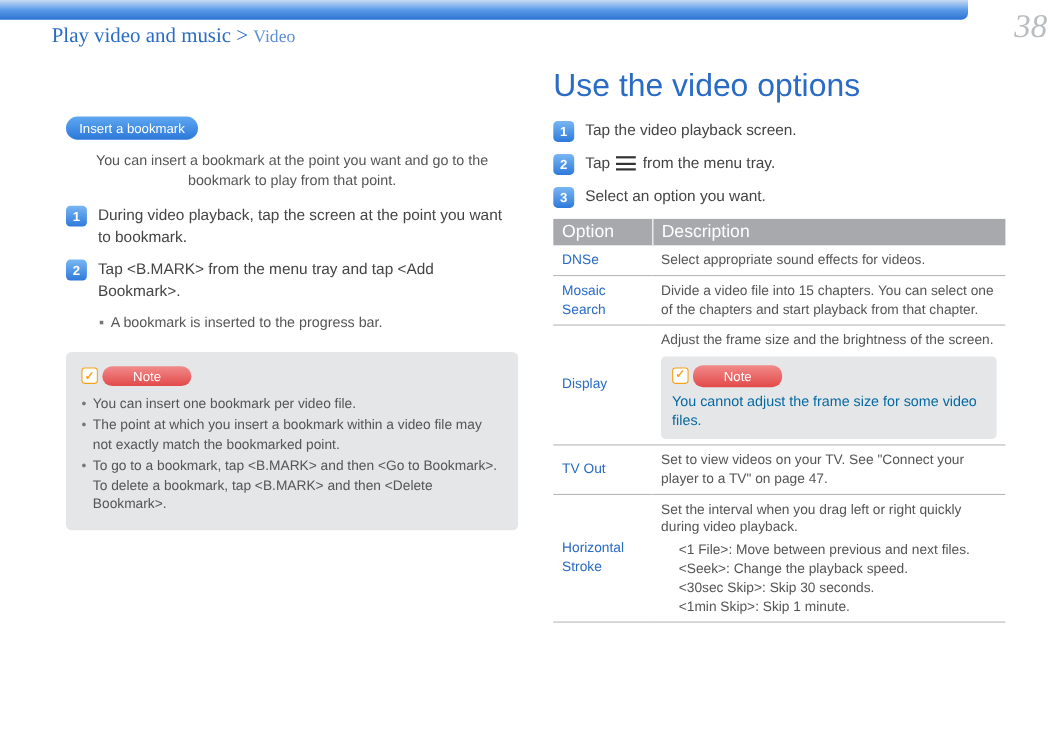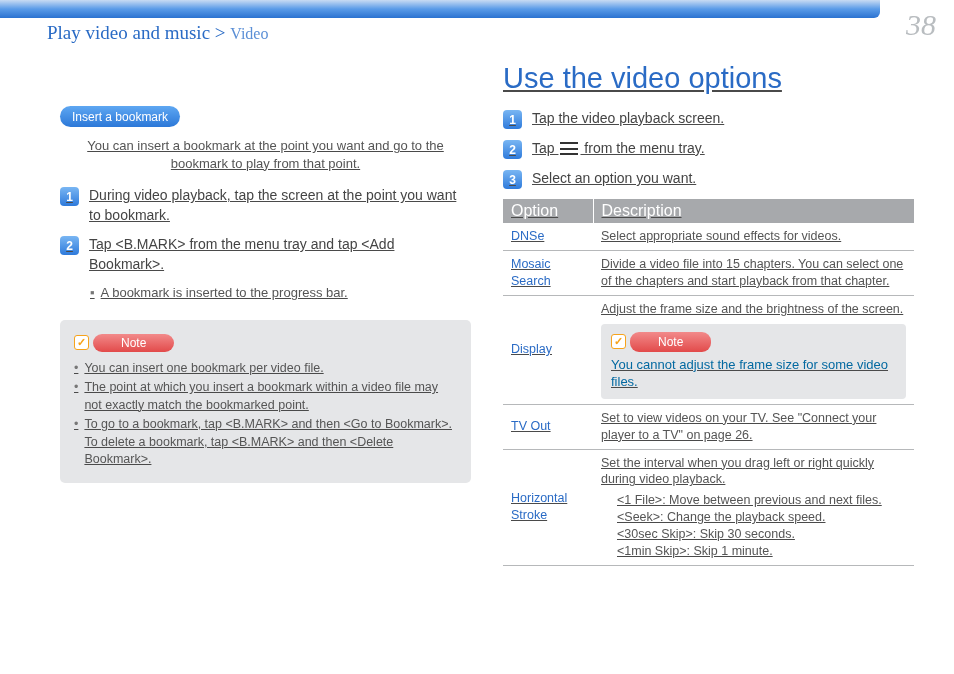--- a/index.html
+++ b/index.html
@@ -13,21 +13,21 @@
   }
   .top-bar {
     height: 18px;
     background: linear-gradient(to bottom, #c8dbf3, #5a9be8 50%, #2b72d0);
     border-radius: 0 0 6px 0;
     width: 880px;
   }
   .page-number {
     position: absolute;
     top: 8px;
-    right: 18px;
+    right: 2px;
     font-size: 30px;
     font-style: italic;
     color: #b9bdc0;
     font-family: Georgia, serif;
   }
   .breadcrumb {
     position: absolute;
     top: 22px;
     left: 47px;
     font-size: 19px;
@@ -36,21 +36,21 @@
   .breadcrumb .main { color: #2a6bc5; }
   .breadcrumb .sub { color: #5b8fd6; font-size: 16px; }
   .columns {
     position: absolute;
     top: 62px;
     left: 60px;
     right: 40px;
     display: flex;
     gap: 32px;
   }
-  .col { width: 420px; text-decoration: underline; }
+  .col { width: 420px; }
   .pill {
     display: inline-block;
     background: linear-gradient(to bottom, #5ea7f2, #2c78d8);
     color: #fff;
     font-size: 12px;
     padding: 4px 12px 3px;
     border-radius: 11px;
     margin-top: 44px;
     margin-bottom: 10px;
   }
@@ -285,21 +285,21 @@
             <div class="note-label note-label-mini">
               <span class="note-check">✓</span>
               <span class="note-pill">Note</span>
             </div>
             <div style="font-size:13px;color:#0369a1;">You cannot adjust the frame size for some video files.</div>
           </div>
         </td>
       </tr>
       <tr>
         <td class="opt">TV Out</td>
-        <td>Set to view videos on your TV. See "Connect your player to a TV" on page 26.</td>
+        <td>Set to view videos on your TV. See "Connect your player to a TV" on page 47.</td>
       </tr>
       <tr>
         <td class="opt">Horizontal Stroke</td>
         <td>
           <div class="desc-block">Set the interval when you drag left or right quickly during video playback.</div>
           <div class="indent">&lt;1 File&gt;: Move between previous and next files.</div>
           <div class="indent">&lt;Seek&gt;: Change the playback speed.</div>
           <div class="indent">&lt;30sec Skip&gt;: Skip 30 seconds.</div>
           <div class="indent">&lt;1min Skip&gt;: Skip 1 minute.</div>
         </td>

